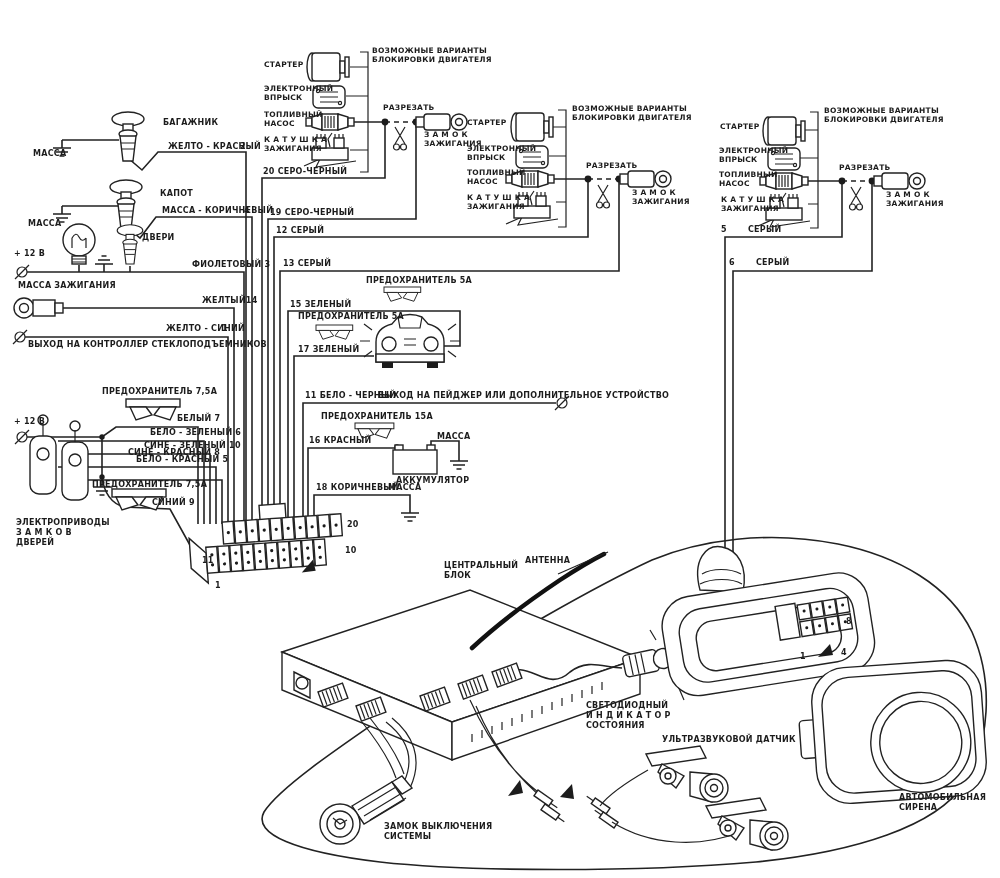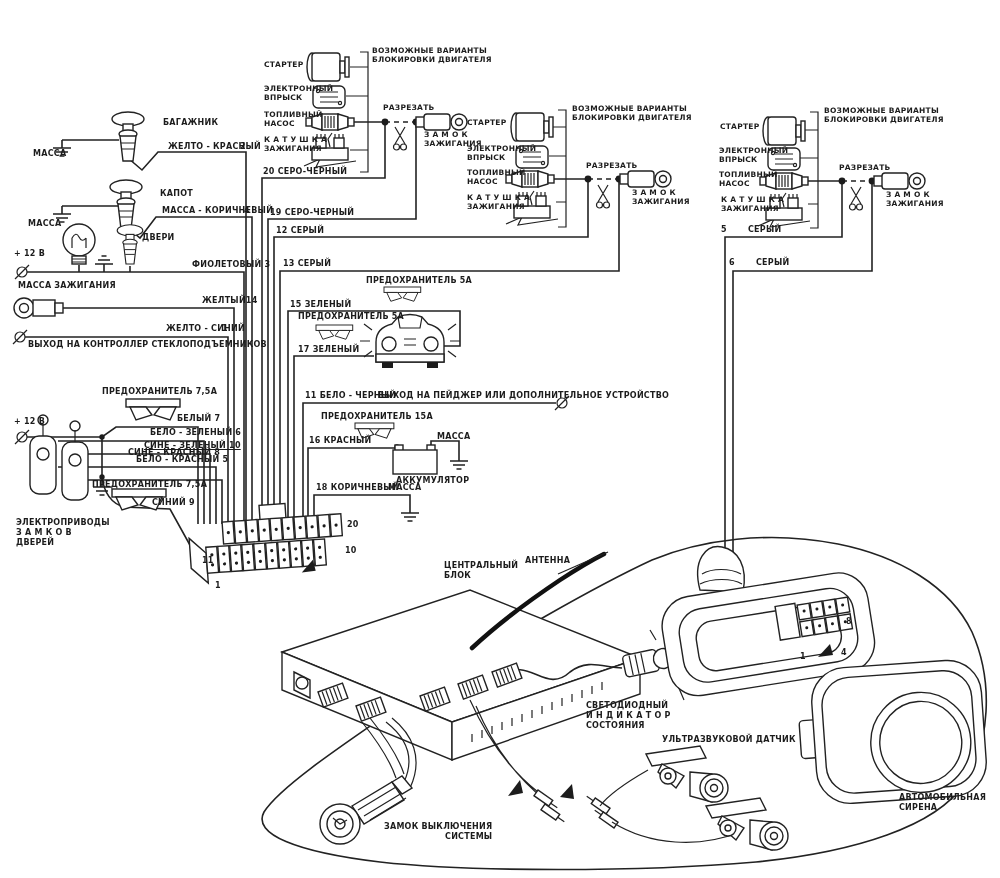--- a/index.html
+++ b/index.html
@@ -481,21 +481,21 @@
 <div class="lbl" style="left:168px;top:142px;">ЖЕЛТО - КРАСНЫЙ</div>
 <div class="lbl num" style="left:240px;top:142px;">2</div>
 <div class="lbl" style="left:162px;top:206px;">МАССА - КОРИЧНЕВЫЙ</div>
 <div class="lbl num" style="left:244px;top:206px;">4</div>
 <div class="lbl" style="left:192px;top:248px;margin-top:12px;">ФИОЛЕТОВЫЙ 3</div>
 <div class="lbl" style="left:202px;top:296px;text-align:right;">ЖЕЛТЫЙ14</div>
 <div class="lbl" style="left:166px;top:324px;">ЖЕЛТО - СИНИЙ</div>
 <div class="lbl num" style="left:222px;top:324px;">1</div>
 <div class="lbl" style="left:177px;top:414px;">БЕЛЫЙ 7</div>
 <div class="lbl" style="left:150px;top:428px;">БЕЛО - ЗЕЛЕНЫЙ  6</div>
-<div class="lbl" style="left:144px;top:441px;text-decoration:underline;">СИНЕ - ЗЕЛЕНЫЙ  10</div>
+<div class="lbl" style="left:144px;top:441px;">СИНЕ - ЗЕЛЕНЫЙ  10</div>
 <div class="lbl" style="left:136px;top:455px;">БЕЛО - КРАСНЫЙ  5</div>
 <div class="lbl" style="left:128px;top:448px;">СИНЕ - КРАСНЫЙ  8</div>
 <div class="lbl" style="left:152px;top:498px;">СИНИЙ 9</div>
 <div class="lbl" style="left:263px;top:167px;">20  СЕРО-ЧЕРНЫЙ</div>
 <div class="lbl" style="left:270px;top:208px;">19  СЕРО-ЧЕРНЫЙ</div>
 <div class="lbl" style="left:276px;top:226px;">12  СЕРЫЙ</div>
 <div class="lbl" style="left:283px;top:259px;">13  СЕРЫЙ</div>
 <div class="lbl" style="left:290px;top:300px;">15  ЗЕЛЕНЫЙ</div>
 <div class="lbl" style="left:298px;top:345px;">17  ЗЕЛЕНЫЙ</div>
 <div class="lbl" style="left:305px;top:391px;">11 БЕЛО - ЧЕРНЫЙ</div>
@@ -557,20 +557,20 @@
 <div class="lbl sm" style="left:824px;top:106px;">ВОЗМОЖНЫЕ ВАРИАНТЫ
 БЛОКИРОВКИ ДВИГАТЕЛЯ</div>
 <div class="lbl sm" style="left:839px;top:163px;">РАЗРЕЗАТЬ</div>
 <div class="lbl sm" style="left:886px;top:190px;">З А М О К
 ЗАЖИГАНИЯ</div>
 
 <div class="lbl" style="left:586px;top:701px;">СВЕТОДИОДНЫЙ
 И Н Д И К А Т О Р
 СОСТОЯНИЯ</div>
 <div class="lbl" style="left:662px;top:735px;">УЛЬТРАЗВУКОВОЙ ДАТЧИК</div>
-<div class="lbl" style="left:384px;top:822px;text-align:right;">ЗАМОК ВЫКЛЮЧЕНИЯ
+<div class="lbl" style="left:384px;top:822px;">ЗАМОК ВЫКЛЮЧЕНИЯ
 СИСТЕМЫ</div>
 <div class="lbl" style="left:899px;top:793px;">АВТОМОБИЛЬНАЯ СИРЕНА</div>
 <div class="lbl num" style="left:846px;top:617px;">8</div>
 <div class="lbl num" style="left:800px;top:652px;">1</div>
 <div class="lbl num" style="left:841px;top:648px;">4</div>
 
 </div>
 
 </body></html>

